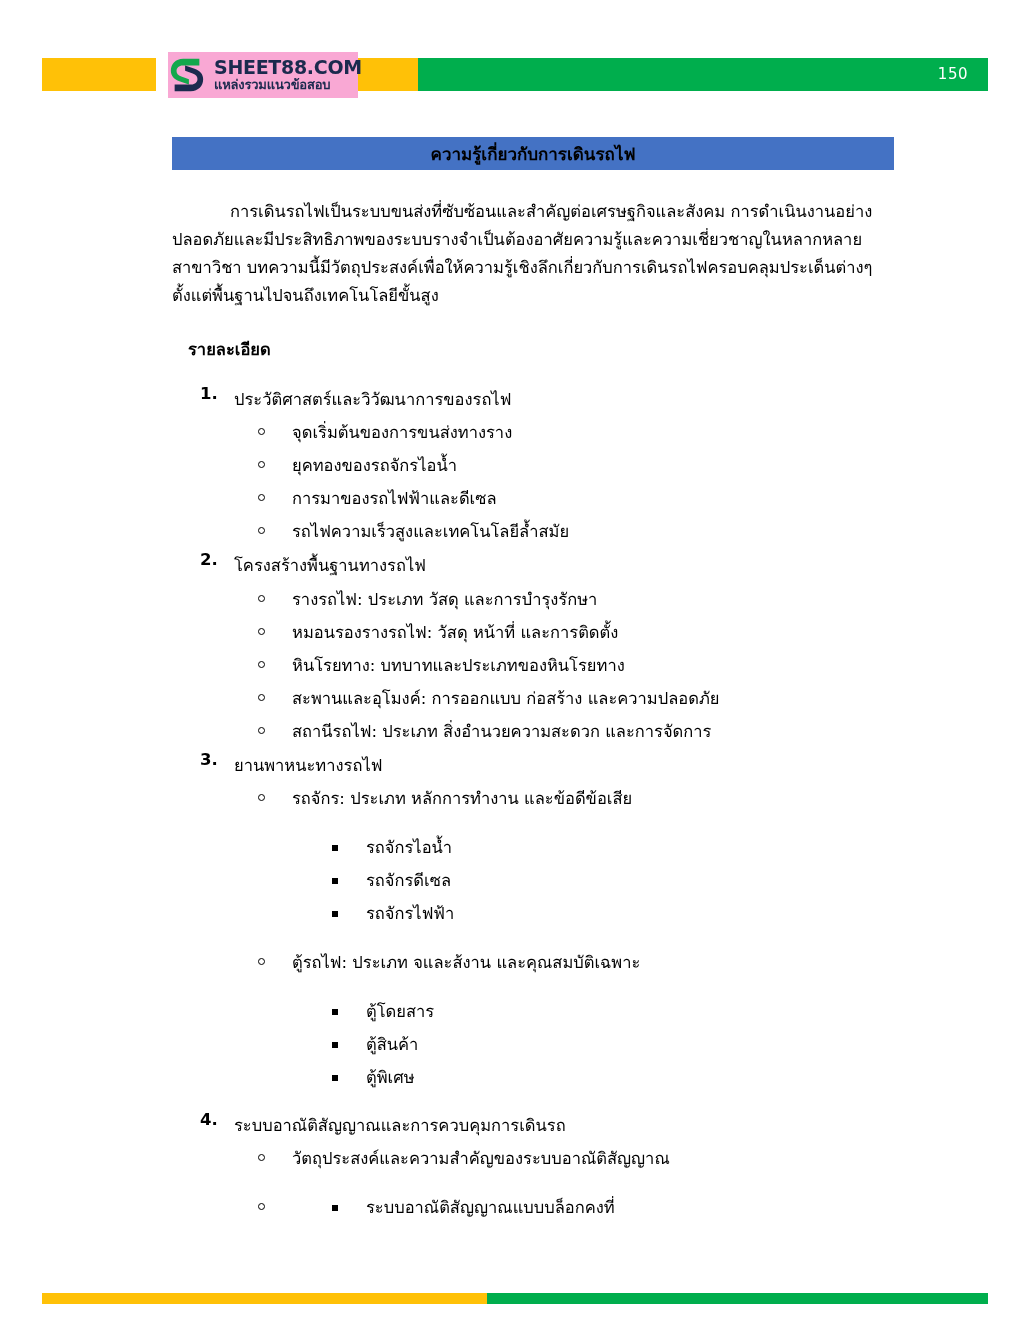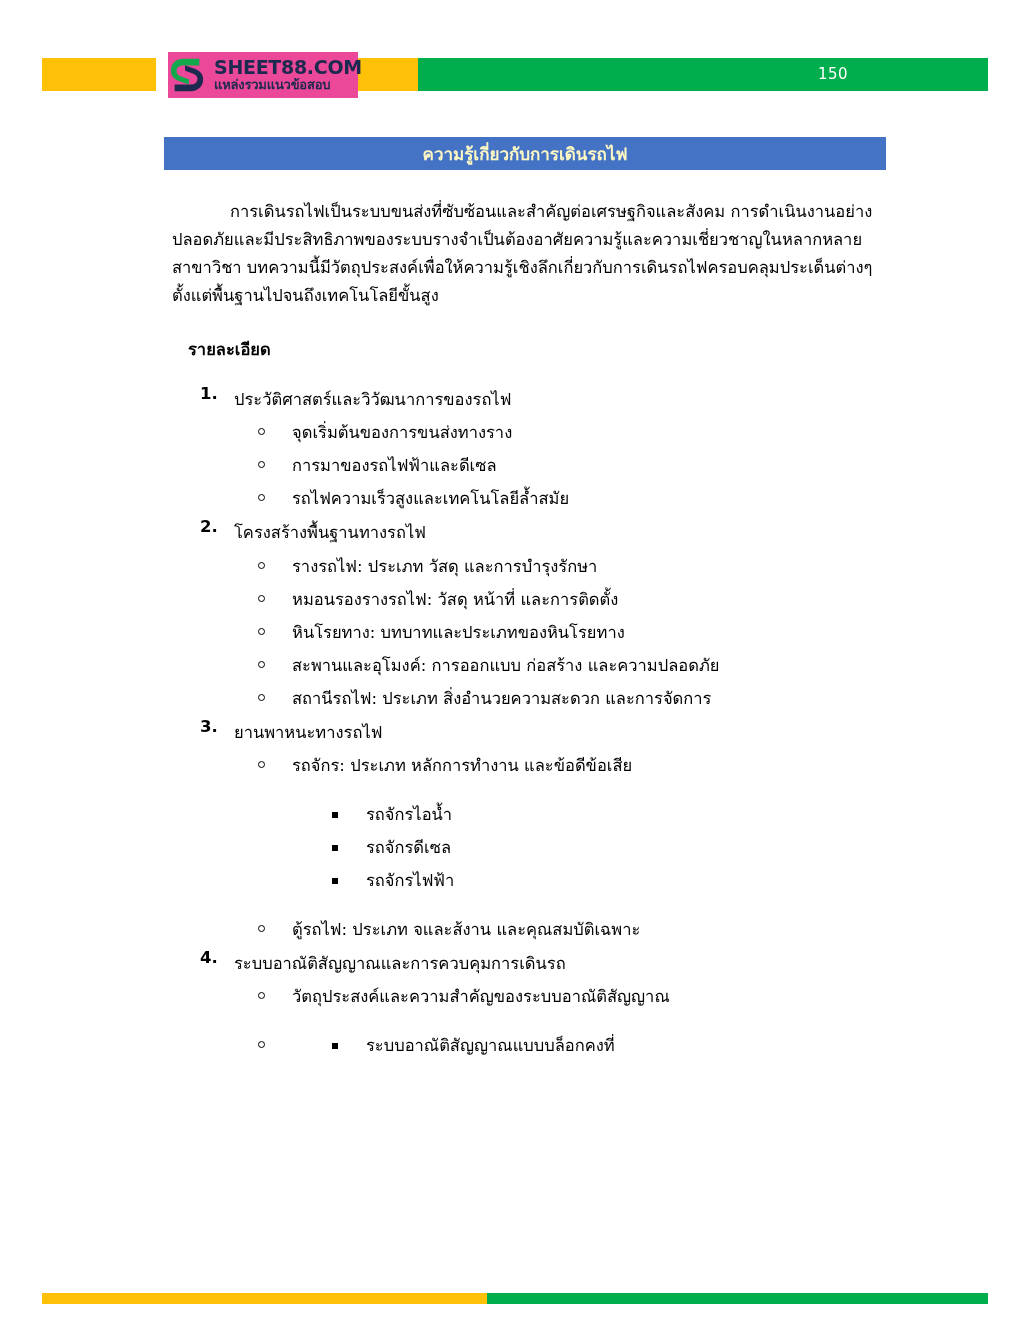--- a/index.html
+++ b/index.html
@@ -33,38 +33,38 @@
   .hdr-yellow-right { left: 355px; width: 63px;  background: #FFC107; }
   .hdr-green        { left: 418px; width: 570px; background: #00AE4D; }
 
   .page-number {
     position: absolute;
     left: 818px;
     top: 0;
     width: 150px;
     height: 27px;
     line-height: 33px;
-    text-align: left;
+    text-align: right;
     color: #ffffff;
     font-size: 15px;
     font-family: "DejaVu Sans", "Liberation Sans", sans-serif;
     letter-spacing: 0.5px;
   }
 
   
   .logo {
     position: absolute;
     left: 168px;
     top: 52px;
     width: 190px;
     height: 46px;
     display: flex;
     align-items: center;
     gap: 8px;
-    background: #ec4899;
+    background: #f9a8d4;
   }
   .logo-mark {
     width: 38px;
     height: 38px;
     flex: 0 0 38px;
   }
   .logo-text {
     display: flex;
     flex-direction: column;
     justify-content: center;
@@ -81,26 +81,26 @@
     font-size: 13px;
     font-weight: bold;
     color: #1B2A4E;
     letter-spacing: -0.2px;
     white-space: nowrap;
   }
 
   
   .title-banner {
     position: absolute;
-    left: 164px;
+    left: 172px;
     top: 137px;
     width: 722px;
     height: 33px;
     background: #4472C4;
-    color: #fef9c3;
+    color: #000000;
     font-size: 17px;
     font-weight: bold;
     display: flex;
     align-items: center;
     justify-content: center;
   }
 
   
   .content {
     position: absolute;
@@ -239,20 +239,24 @@
       <li class="num-item">
         <span class="num-marker">1.</span>
         <div class="num-title">ประวัติศาสตร์และวิวัฒนาการของรถไฟ</div>
         <ul class="lvl2">
           <li>
             <span class="bullet-circle"></span>
             <span class="lvl2-text">จุดเริ่มต้นของการขนส่งทางราง</span>
           </li>
           <li>
             <span class="bullet-circle"></span>
+            <span class="lvl2-text">ยุคทองของรถจักรไอน้ำ</span>
+          </li>
+          <li>
+            <span class="bullet-circle"></span>
             <span class="lvl2-text">การมาของรถไฟฟ้าและดีเซล</span>
           </li>
           <li>
             <span class="bullet-circle"></span>
             <span class="lvl2-text">รถไฟความเร็วสูงและเทคโนโลยีล้ำสมัย</span>
           </li>
         </ul>
       </li>
       <li class="num-item">
         <span class="num-marker">2.</span>
@@ -298,20 +302,34 @@
               </li>
               <li>
                 <span class="bullet-square"></span>
                 <span class="lvl3-text">รถจักรไฟฟ้า</span>
               </li>
             </ul>
           </li>
           <li>
             <span class="bullet-circle"></span>
             <span class="lvl2-text">ตู้รถไฟ: ประเภท จและส้งาน และคุณสมบัติเฉพาะ</span>
+            <ul class="lvl3">
+              <li>
+                <span class="bullet-square"></span>
+                <span class="lvl3-text">ตู้โดยสาร</span>
+              </li>
+              <li>
+                <span class="bullet-square"></span>
+                <span class="lvl3-text">ตู้สินค้า</span>
+              </li>
+              <li>
+                <span class="bullet-square"></span>
+                <span class="lvl3-text">ตู้พิเศษ</span>
+              </li>
+            </ul>
           </li>
         </ul>
       </li>
       <li class="num-item">
         <span class="num-marker">4.</span>
         <div class="num-title">ระบบอาณัติสัญญาณและการควบคุมการเดินรถ</div>
         <ul class="lvl2">
           <li>
             <span class="bullet-circle"></span>
             <span class="lvl2-text">วัตถุประสงค์และความสำคัญของระบบอาณัติสัญญาณ</span>

